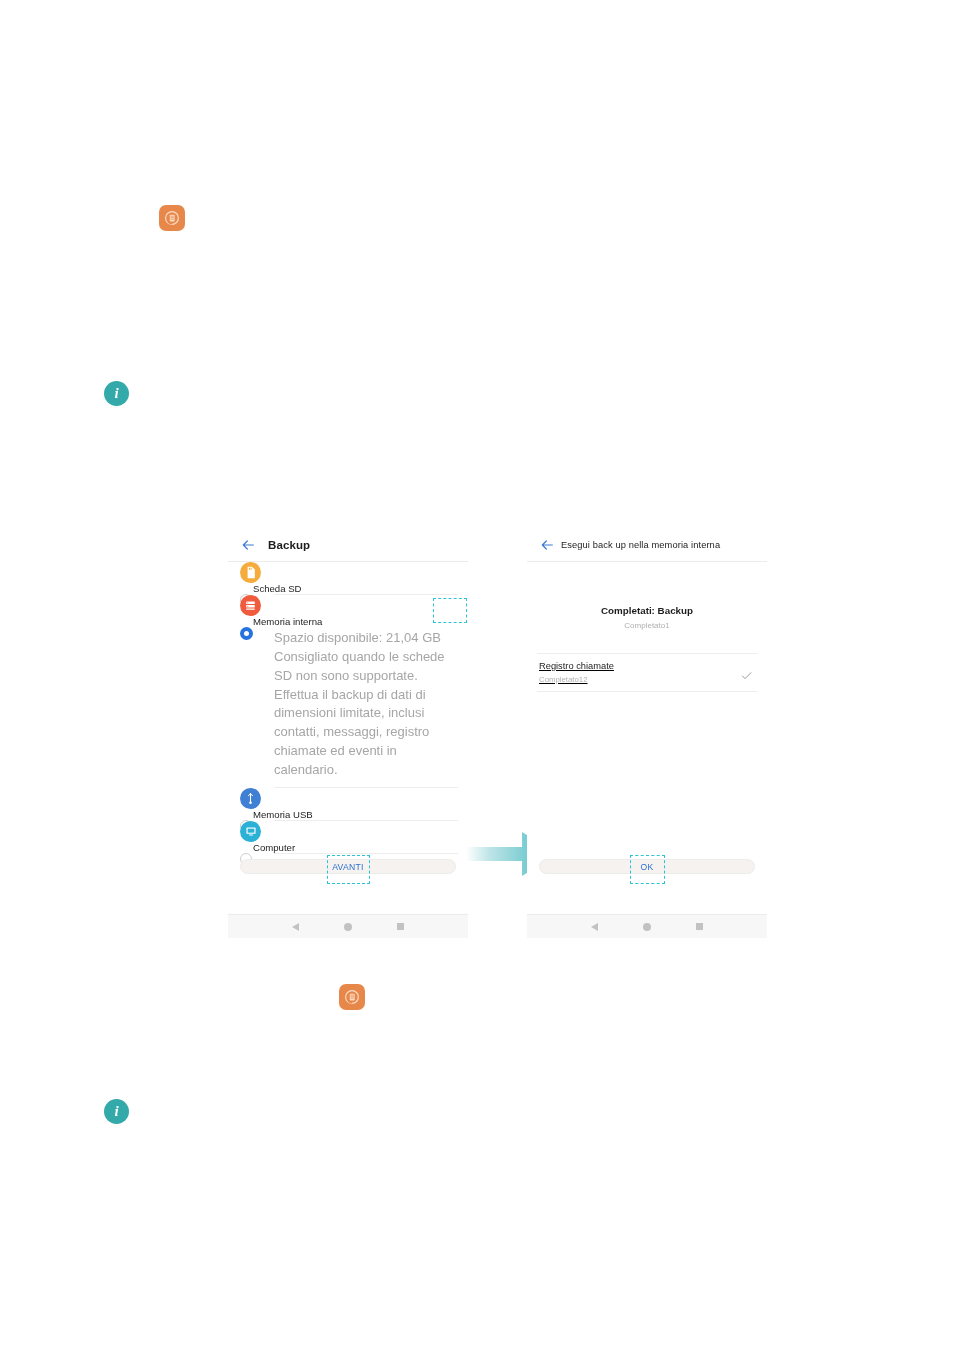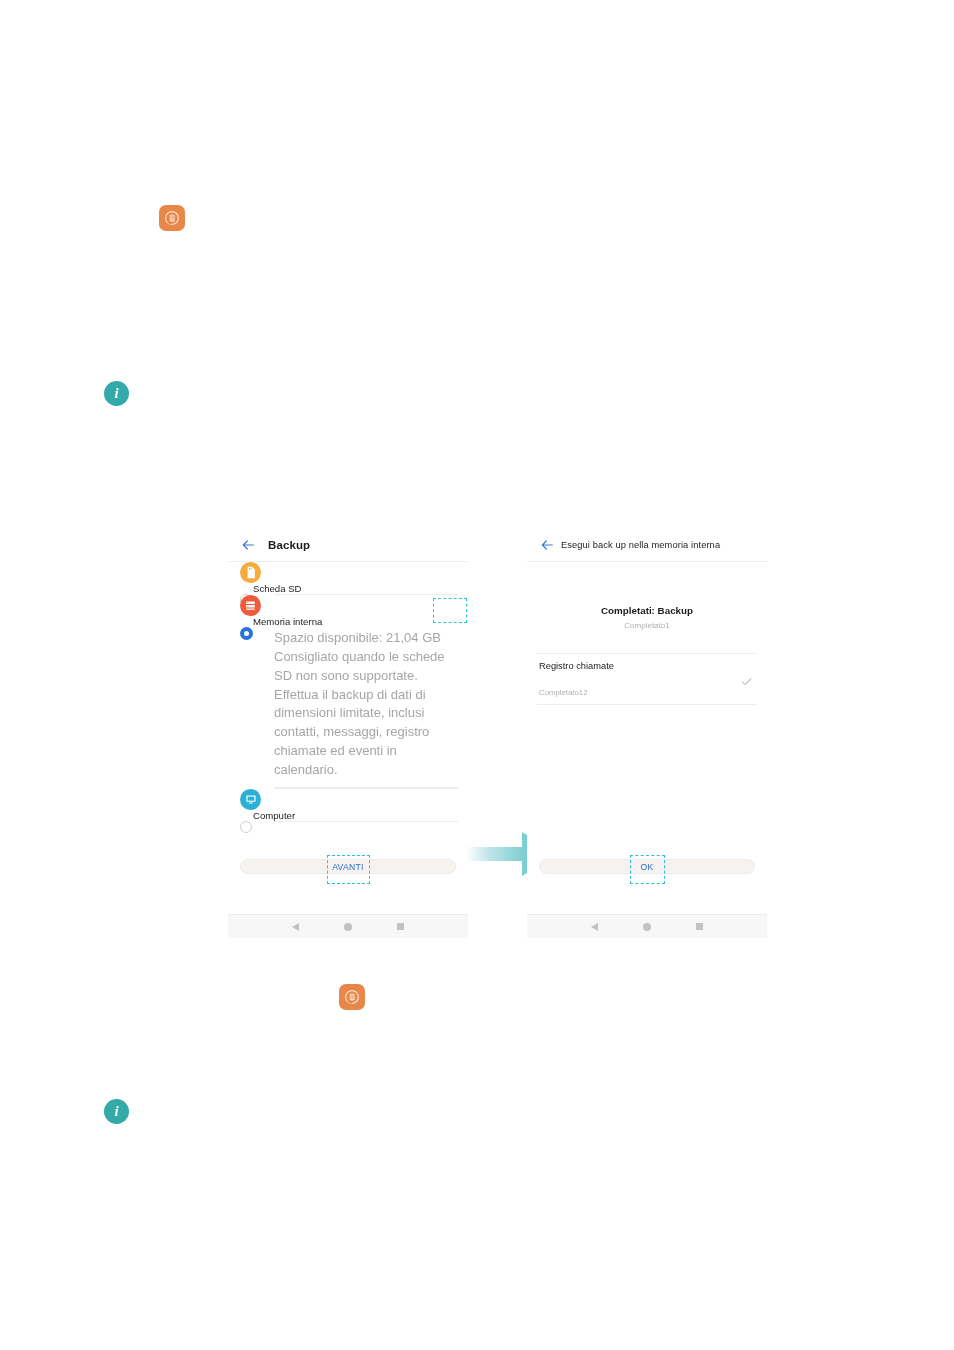--- a/index.html
+++ b/index.html
@@ -144,25 +144,25 @@
     color: #1d1d1d;
   }
   .done-sub {
     font-size: 8px;
     color: #b0b0b0;
     margin-top: 5px;
   }
   .item-sep { height: 1px; background: #ededed; margin: 23px 10px 0 10px; }
   .item-row {
     padding: 7px 12px 7px 12px;
-    display: flex; align-items: center;
+    display: flex; align-items: center; text-decoration: underline;
   }
   .item-texts { flex: 1 1 auto; }
   .item-name { font-size: 9.3px; color: #1d1d1d; }
-  .item-state { font-size: 7.8px; color: #b0b0b0; margin-top: 17px; }
+  .item-state { font-size: 7.8px; color: #b0b0b0; margin-top: 4px; }
   .check { width: 13px; height: 13px; flex: 0 0 auto; margin-top: 3px; margin-right: 2px; }
 
   
   .cta-wrap {
     position: absolute;
     left: 0; right: 0;
     bottom: 40px;
     display: flex; justify-content: center;
   }
   .cta {
@@ -250,20 +250,31 @@
           </svg>
         </span>
         <span class="opt-label">Memoria interna</span>
         <span class="radio-on"></span>
         <span class="dash dash-radio"></span>
       </div>
 
       <div class="desc">Spazio disponibile: 21,04 GB Consigliato quando le schede SD non sono supportate. Effettua il backup di dati di dimensioni limitate, inclusi contatti, messaggi, registro chiamate ed eventi in calendario.</div>
       <div class="row-sep"></div>
 
+      <div class="opt-row">
+        <span class="opt-icon ic-usb">
+          <svg width="11" height="13" viewBox="0 0 12 16">
+              <path d="M6 2v11" stroke="#fff" stroke-width="1.3" stroke-linecap="round"></path>
+              <circle cx="6" cy="13.2" r="1.6" fill="#fff"></circle>
+              <path d="M3.4 4.6 6 2l2.6 2.6" fill="none" stroke="#fff" stroke-width="1.2" stroke-linecap="round" stroke-linejoin="round"></path>
+            </svg>
+        </span>
+        <span class="opt-label">Memoria USB</span>
+        <span class="radio"></span>
+      </div>
       <div class="row-sep"></div>
 
       <div class="opt-row">
         <span class="opt-icon ic-pc">
           <svg width="12" height="11" viewBox="0 0 14 13">
               <rect x="1.6" y="1.8" width="10.8" height="7.4" rx="1" fill="#fff"></rect>
               <rect x="3" y="3.1" width="8" height="4.8" fill="#2cb1d6"></rect>
               <rect x="4.6" y="10" width="4.8" height="1.1" rx="0.5" fill="#fff"></rect>
             </svg>
         </span>

